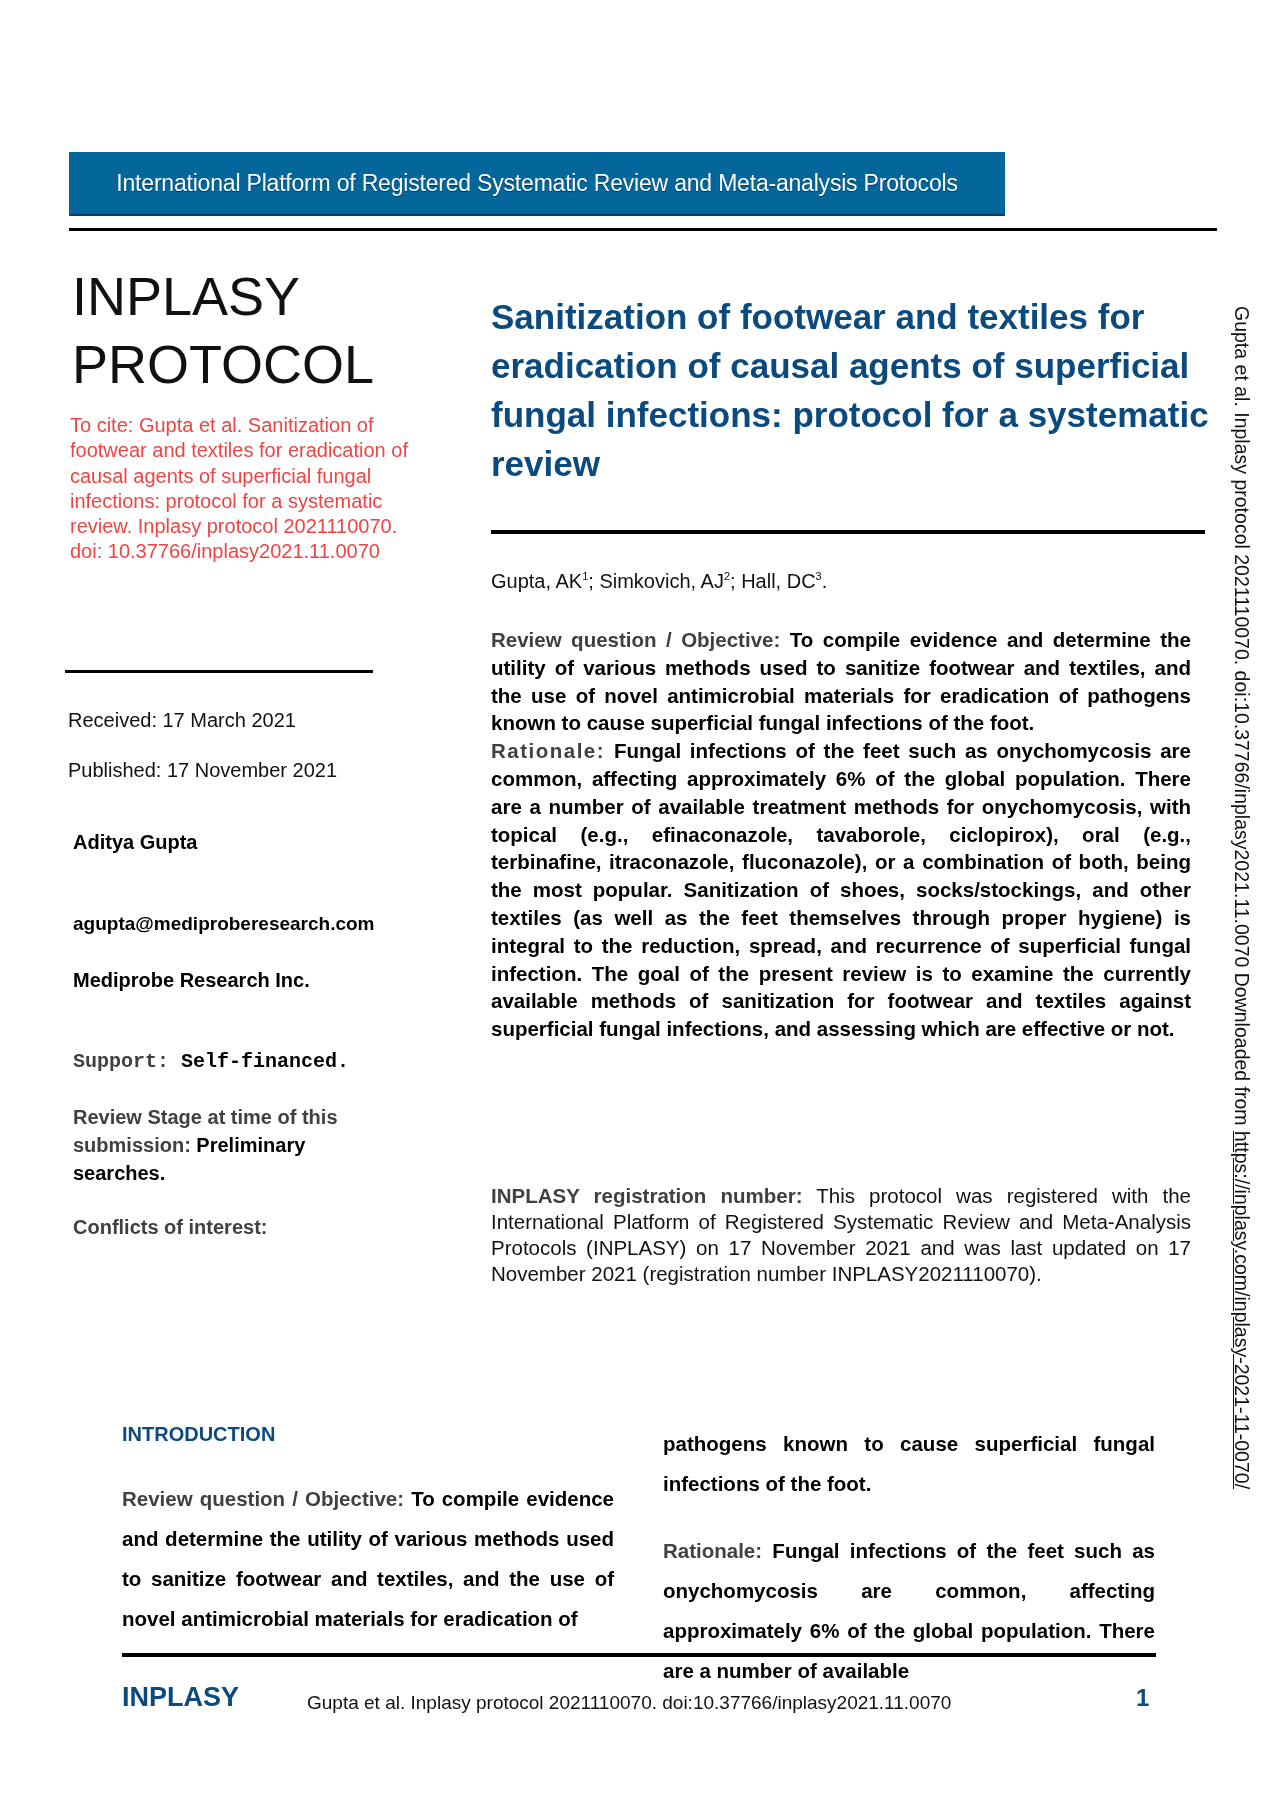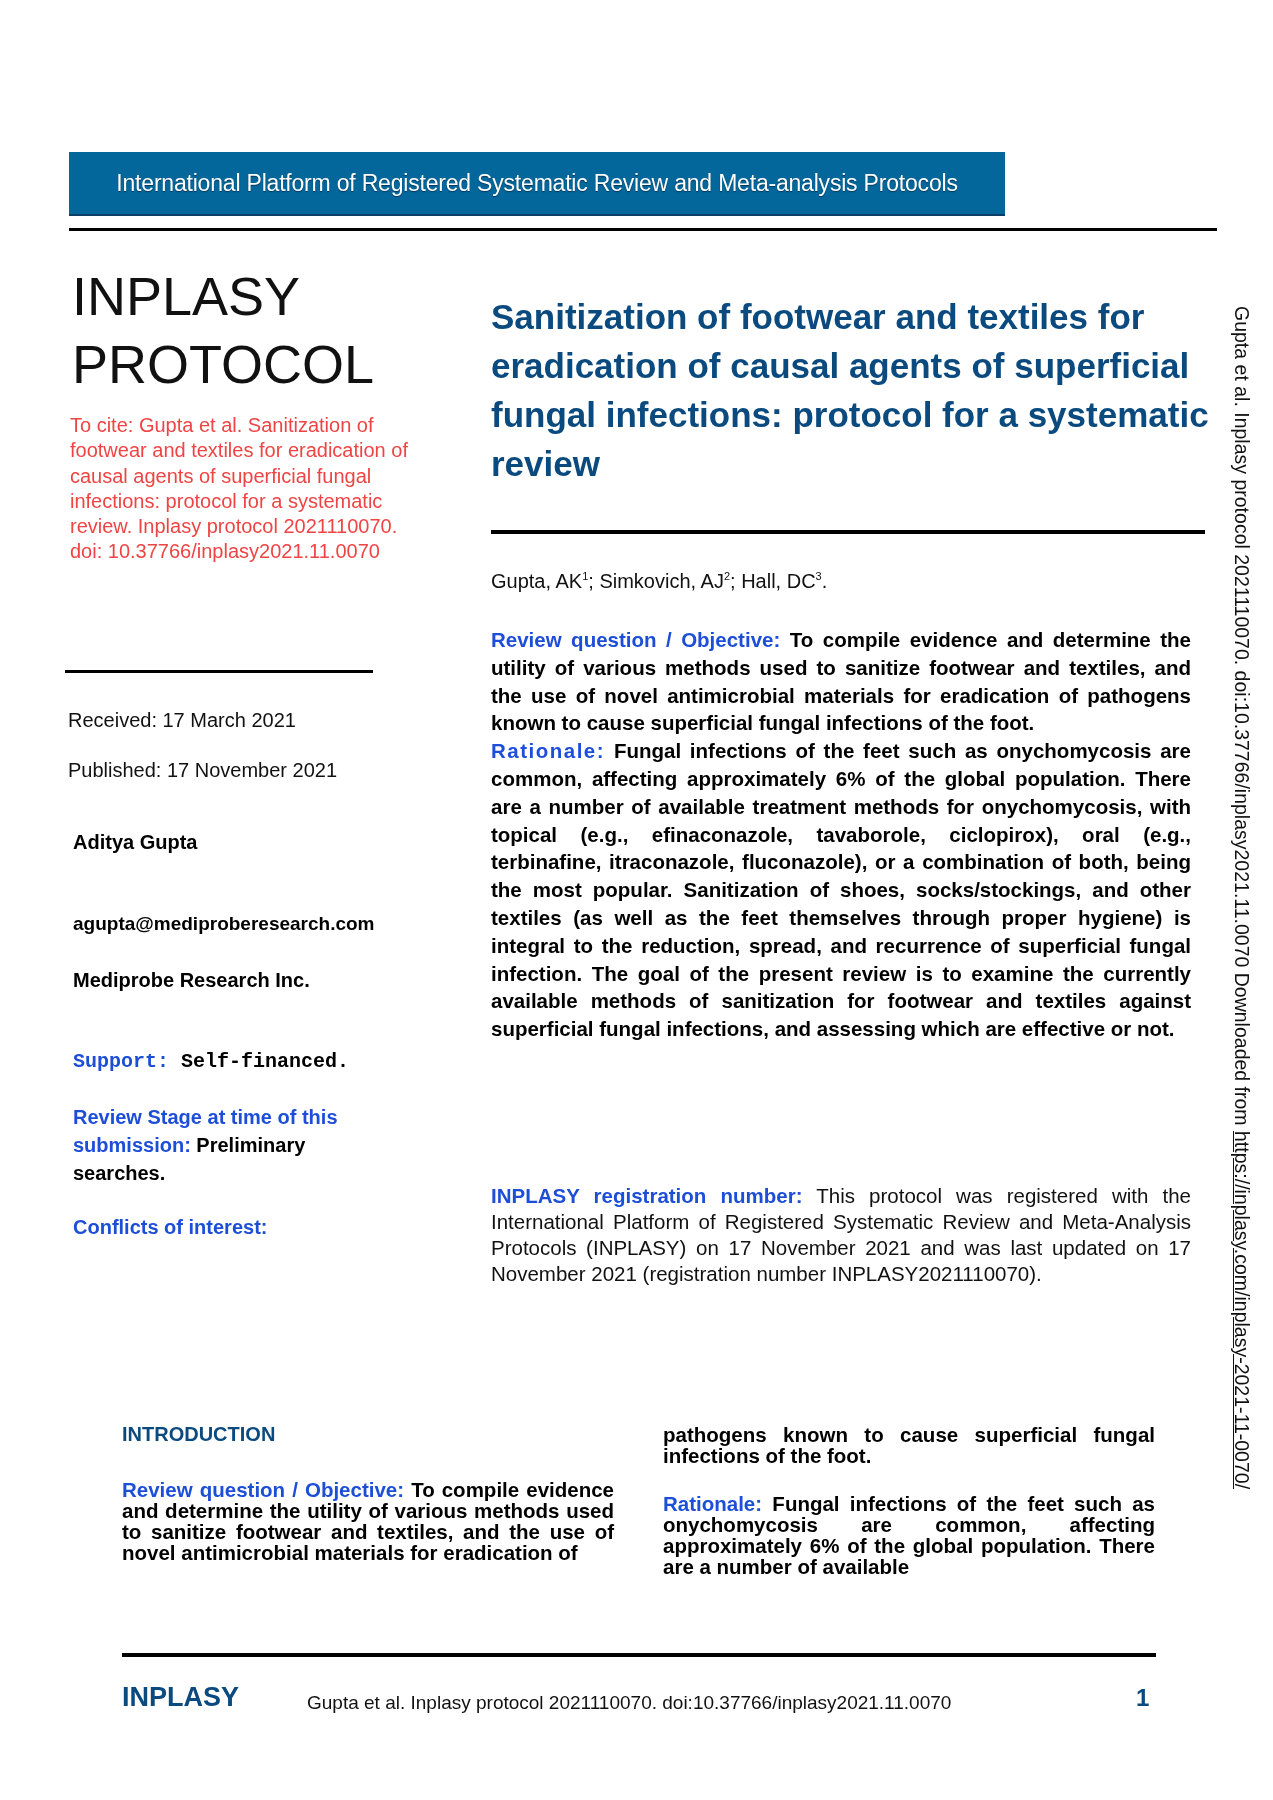--- a/index.html
+++ b/index.html
@@ -9,31 +9,31 @@
   .banner { left: 69px; top: 121px; width: 936px; height: 64px; background: #03679b;
             border-bottom: 2px solid #0c3e67; box-sizing: border-box;
             display: flex; align-items: center; justify-content: center; margin-top: 31px; }
   .banner span { color: #ffffff; font-size: 23px; letter-spacing: -0.2px;
                  text-shadow: 0 1px 1px #04365a; }
   .rule { background: #000; }
   .left-title { left: 72px; top: 262px; font-size: 54px; line-height: 68px; color: #111; }
   .cite { left: 70px; top: 413px; width: 340px; font-size: 20px; line-height: 25.3px; color: #ef4444; }
   .meta { left: 68px; font-size: 20px; color: #111; }
   .side-block { left: 73px; width: 340px; font-size: 20px; line-height: 28px; font-weight: bold; }
-  .label { color: #1d4ed8; font-weight: bold; }
+  .label { color: #404040; font-weight: bold; }
   .title { left: 491px; top: 292px; width: 720px; font-size: 35px; line-height: 49px;
            font-weight: bold; color: #0b4a7f; }
   .authors { left: 491px; top: 570px; font-size: 20px; color: #111; }
   .authors sup { font-size: 11px; }
   .abstract { left: 491px; top: 626px; width: 700px; font-size: 20.5px; line-height: 27.8px;
               font-weight: bold; text-align: justify; }
   .reg { left: 491px; top: 1183px; width: 700px; font-size: 20.5px; line-height: 26px;
          text-align: justify; color: #111; }
   .intro-head { left: 122px; top: 1423px; font-size: 20px; font-weight: bold; color: #0b4a7f; }
-  .col { width: 492px; font-size: 20.5px; line-height: 21px; font-weight: bold; text-align: justify; }
+  .col { width: 492px; font-size: 20.5px; line-height: 40px; font-weight: bold; text-align: justify; }
   .col p { margin: 0 0 27px 0; }
   .footer-logo { left: 122px; top: 1682px; font-size: 27px; font-weight: bold; color: #0b4a7f; }
   .footer-cite { left: 307px; top: 1692px; font-size: 19px; color: #111; }
   .footer-page { left: 1136px; top: 1684px; font-size: 24px; font-weight: bold; color: #0b4a7f; }
   .side-text { left: 1253px; top: 306px; transform-origin: 0 0; transform: rotate(90deg);
                font-size: 19.5px; white-space: nowrap; color: #111; }
   .side-text a { color: #111; text-decoration: underline; }
 </style>
 </head>
 <body>

